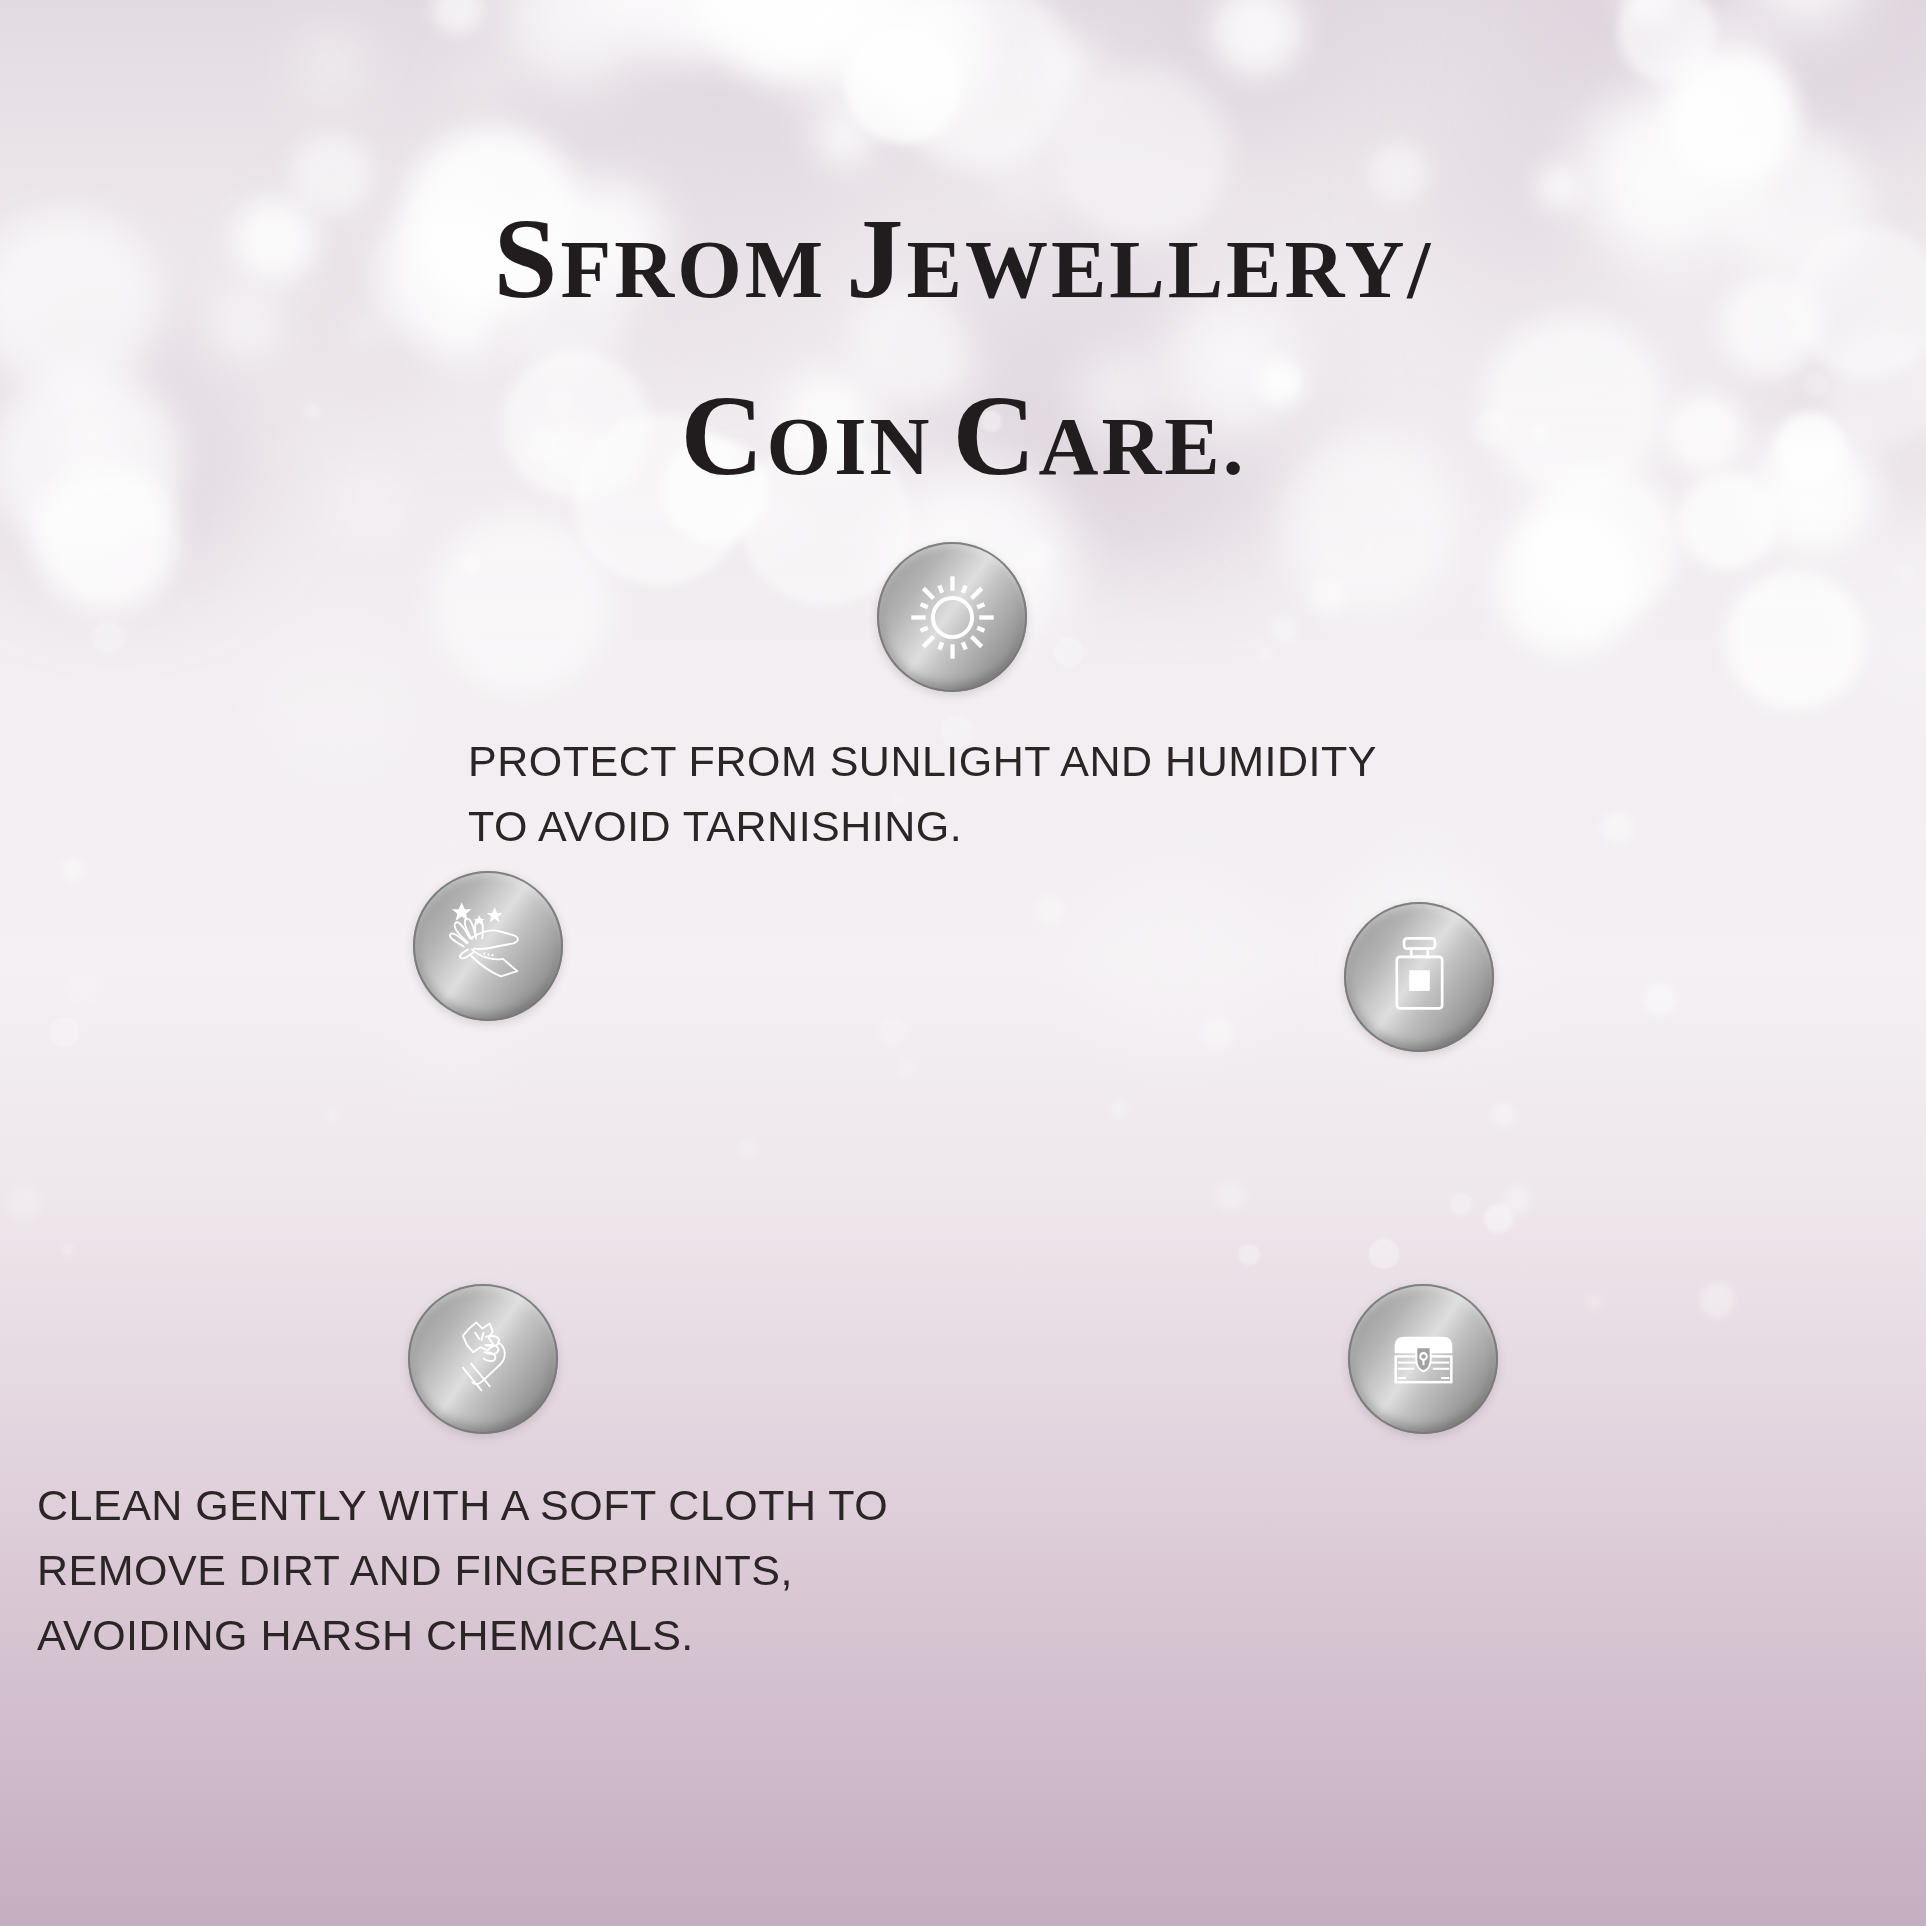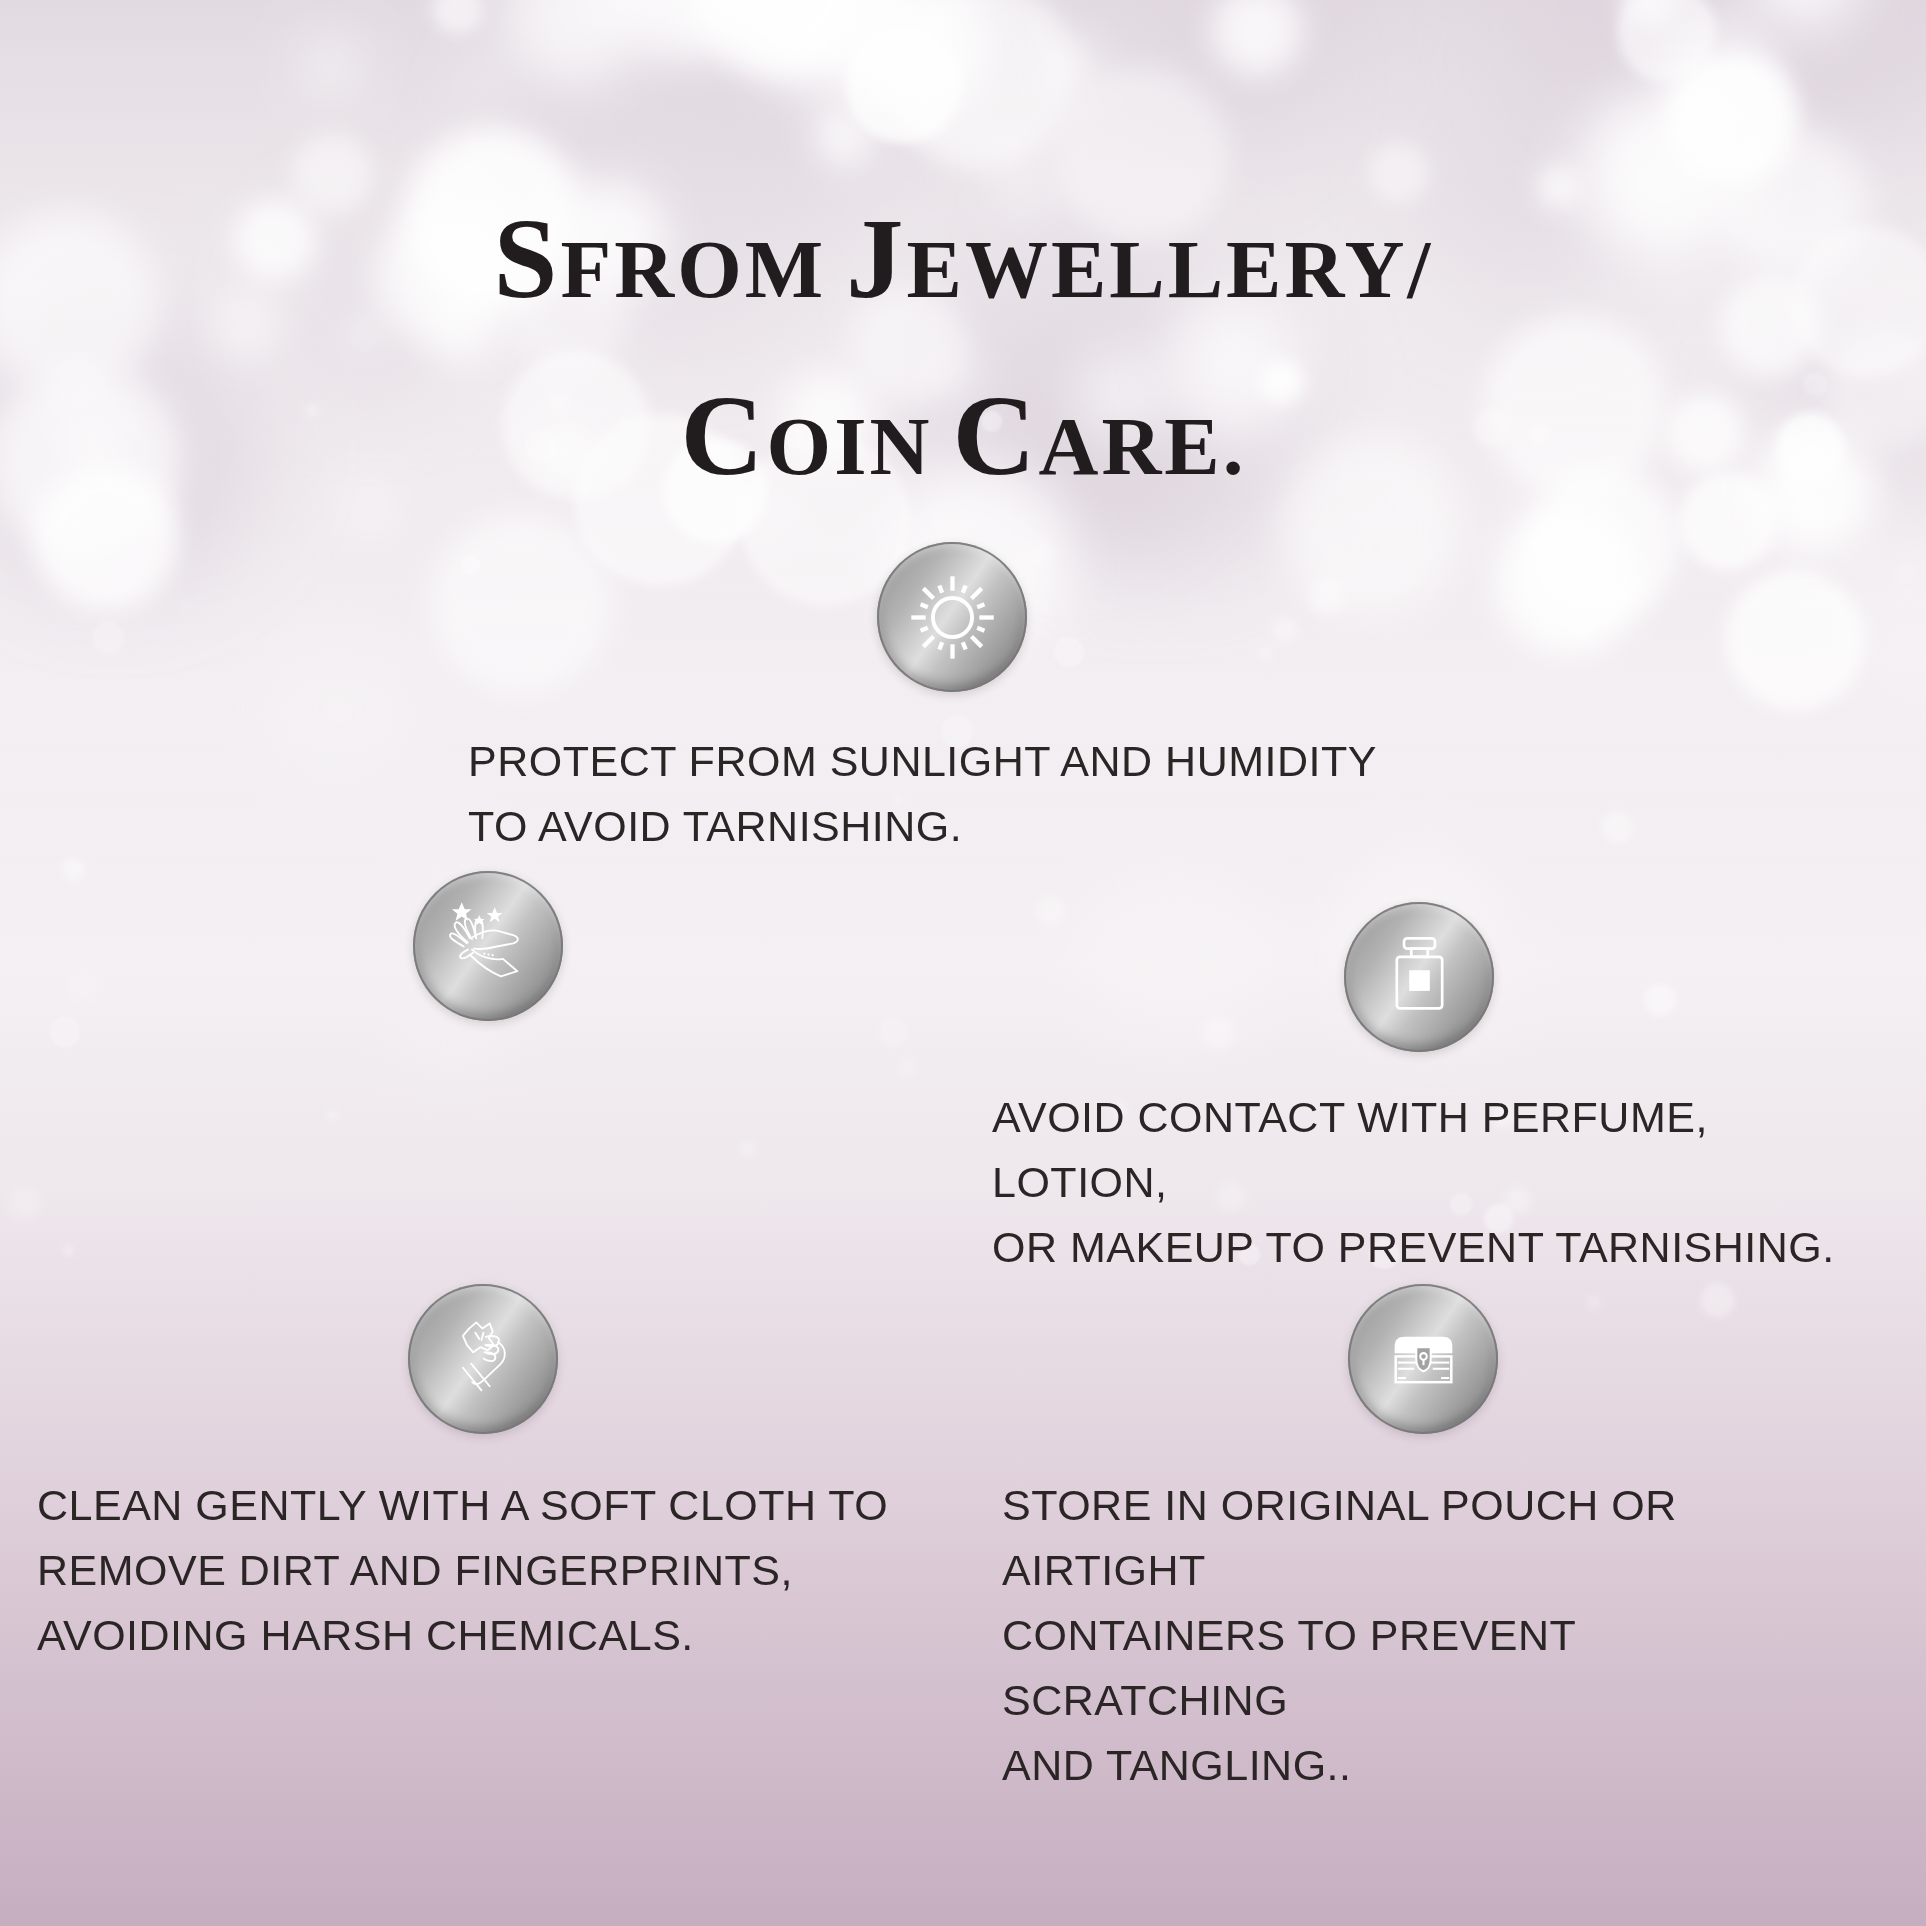--- a/index.html
+++ b/index.html
@@ -256,22 +256,20 @@
     </div>
 
     <div class="coin" style="left:1344px; top:902px;">
       <svg viewBox="0 0 100 100" fill="none" stroke="#fff" stroke-width="2.6">
         <rect x="35" y="12" width="30" height="10" rx="3"></rect>
         <rect x="42" y="22" width="16" height="8"></rect>
         <rect x="28" y="30" width="44" height="50" rx="3"></rect>
         <rect x="40" y="43" width="20" height="20" fill="#fff" stroke="none"></rect>
       </svg>
     </div>
-    <div class="tip-text" style="left:992px; top:1085px; width:859px;">AVOID CONTACT WITH PERFUME, LOTION,
-OR MAKEUP TO PREVENT TARNISHING.</div>
 
     <div class="coin" style="left:408px; top:1284px;">
       <svg viewBox="0 0 100 100" fill="none" stroke="#fff" stroke-width="1.8" stroke-linecap="round" stroke-linejoin="round">
         <path d="M36 20 L43 14 L49 20 L56 15 L59 23 L55 29 L60 36 L54 41 L47 38 L40 43 L34 36 L30 27 Z"></path>
         <path d="M42 24 L46 30"></path>
         <path d="M50 24 L48 31"></path>
         <path d="M52 28 C60 26 66 28 65 33 C64 37 57 38 52 36"></path>
         <path d="M53 36 C61 35 66 38 64 42 C62 46 55 45 51 43"></path>
         <path d="M52 43 C59 43 63 46 61 50 C59 53 53 51 50 49"></path>
         <path d="M64 33 C72 38 73 48 66 55 L50 70 C46 74 42 75 39 72"></path>
@@ -293,18 +291,15 @@
             <path d="M25 68 H33"></path>
           <path d="M75 53 H55"></path>
             <path d="M75 59 H59"></path>
             <path d="M75 68 H67"></path>
         </g>
         <path d="M43 38 H57 V50 C57 57 53 60.5 50 61.5 C47 60.5 43 57 43 50 Z" fill="#a2a2a2" stroke-width="2"></path>
         <circle cx="50" cy="47" r="3.2" stroke-width="2"></circle>
         <path d="M50 50 V55.5" stroke-width="2"></path>
       </svg>
     </div>
-    <div class="tip-text" style="left:1002px; top:1473px; width:842px;">STORE IN ORIGINAL POUCH OR AIRTIGHT
-CONTAINERS TO PREVENT SCRATCHING
-AND TANGLING..</div>
   </div>
 </div>
 
 
 </body></html>

